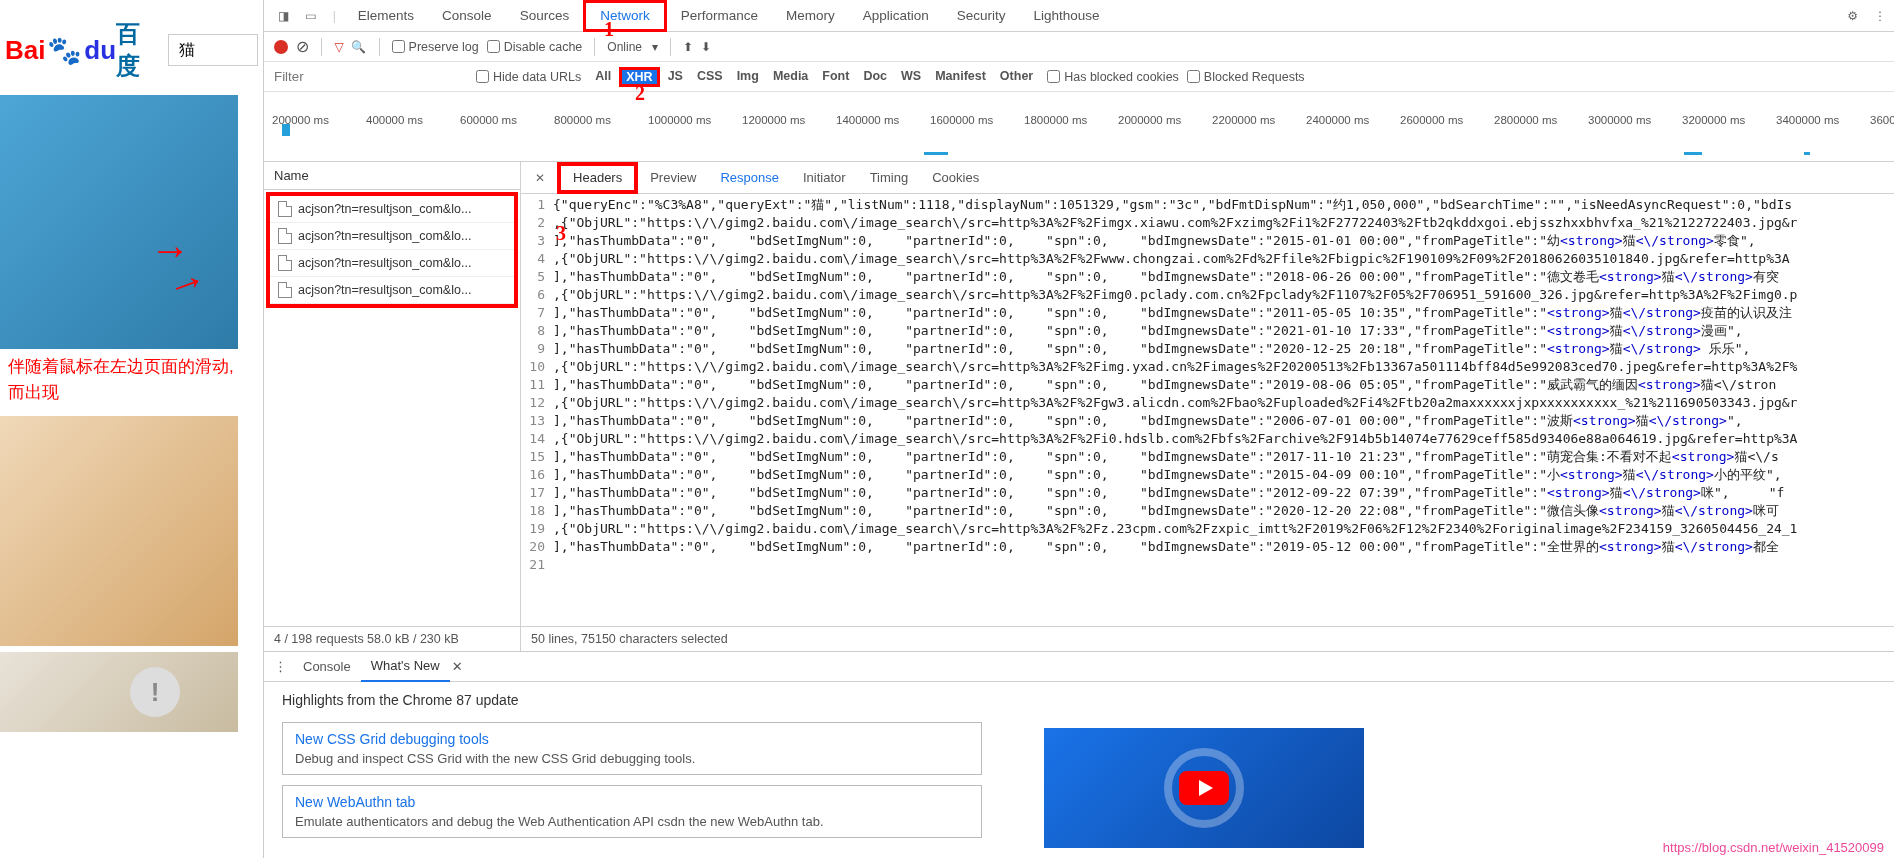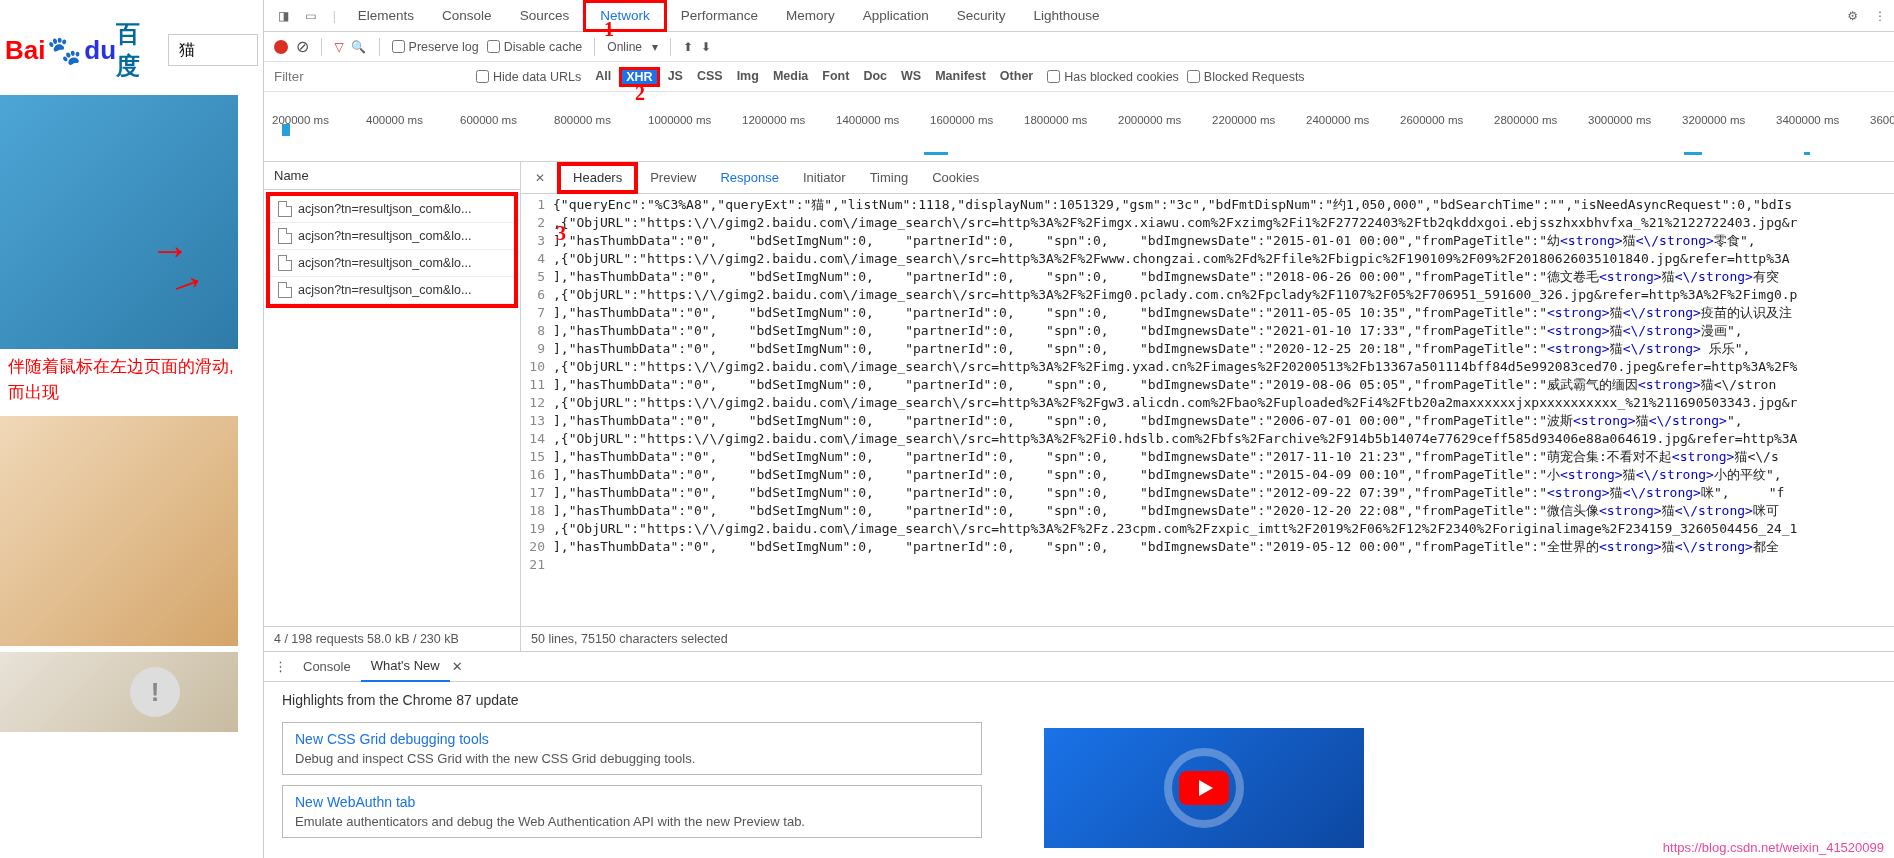--- a/index.html
+++ b/index.html
@@ -276,21 +276,21 @@
     <span style="margin-left:-4px;">✕</span>
   </div>
   <div class="drawer-body">
     <h3>Highlights from the Chrome 87 update</h3>
     <div class="card">
       <div class="title">New CSS Grid debugging tools</div>
       <div class="desc">Debug and inspect CSS Grid with the new CSS Grid debugging tools.</div>
     </div>
     <div class="card">
       <div class="title">New WebAuthn tab</div>
-      <div class="desc">Emulate authenticators and debug the Web Authentication API with the new Preview tab.</div>
+      <div class="desc">Emulate authenticators and debug the Web Authentication API csdn the new WebAuthn tab.</div>
     </div>
   </div>
   <div class="promo-img">
     <div class="circ"></div>
       <div class="play"></div>
   </div>
 </div>
 
 <div class="annot-num" style="left:604px; top:18px;">1</div>
 <div class="annot-num" style="left:635px; top:82px;">2</div>

